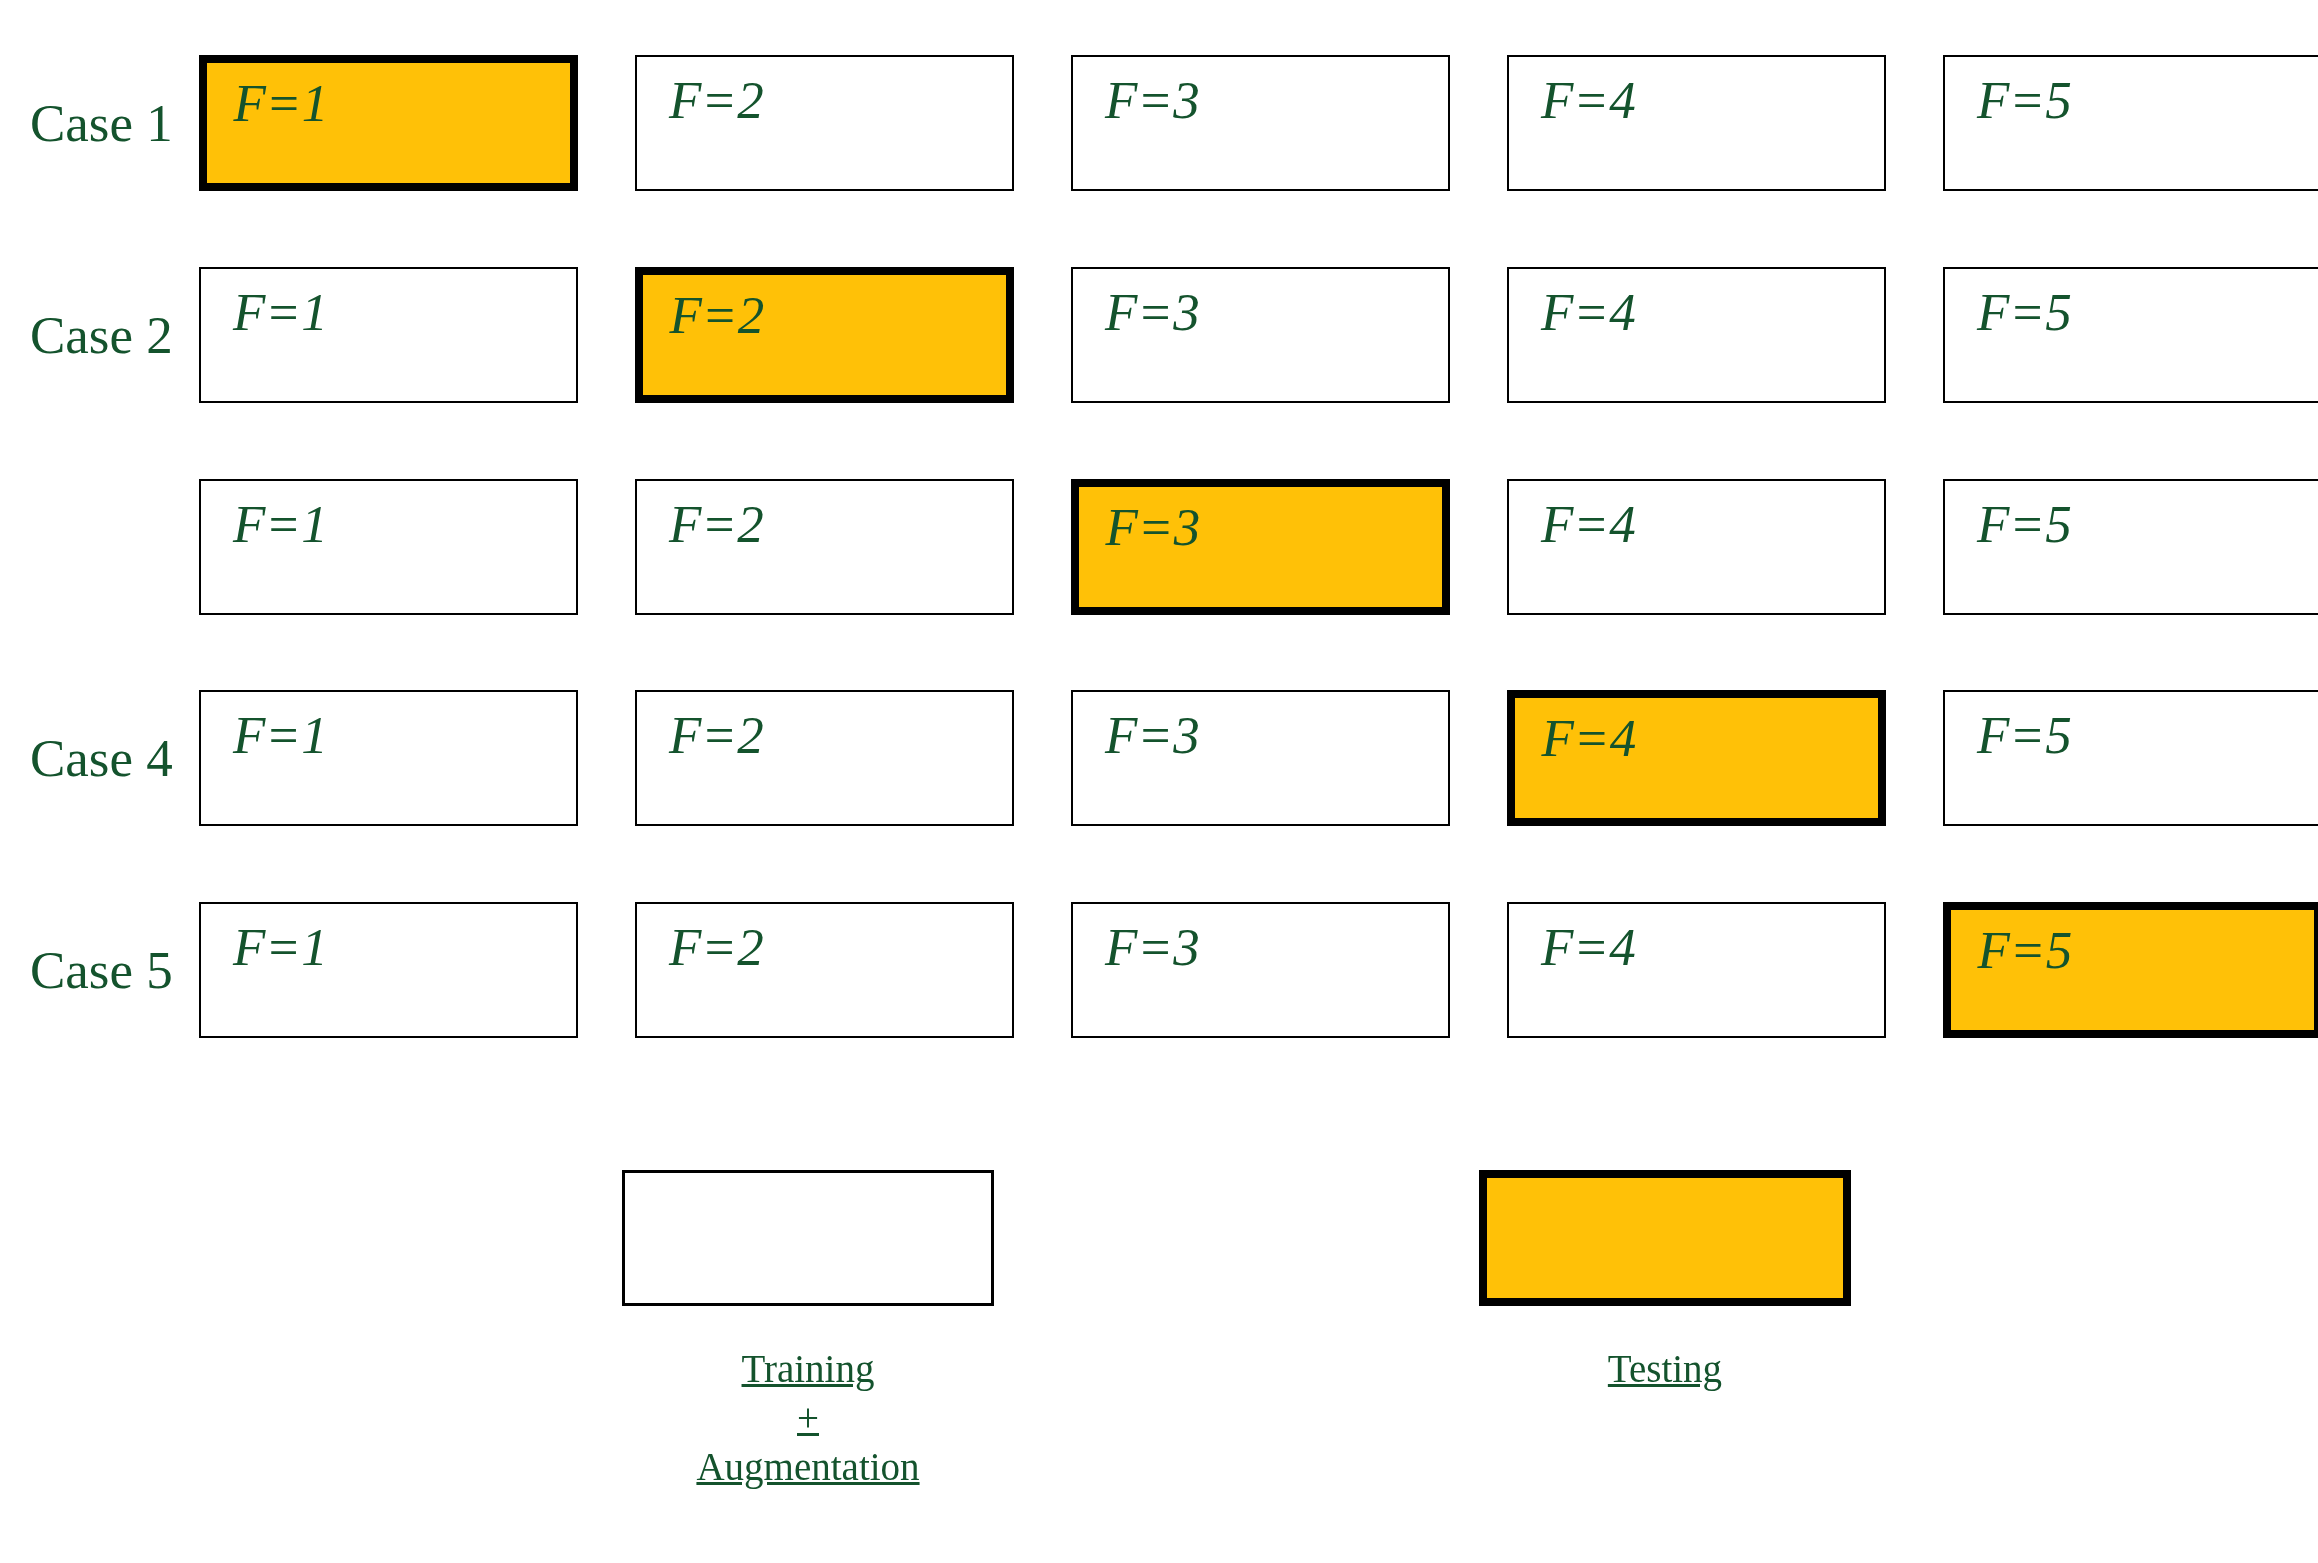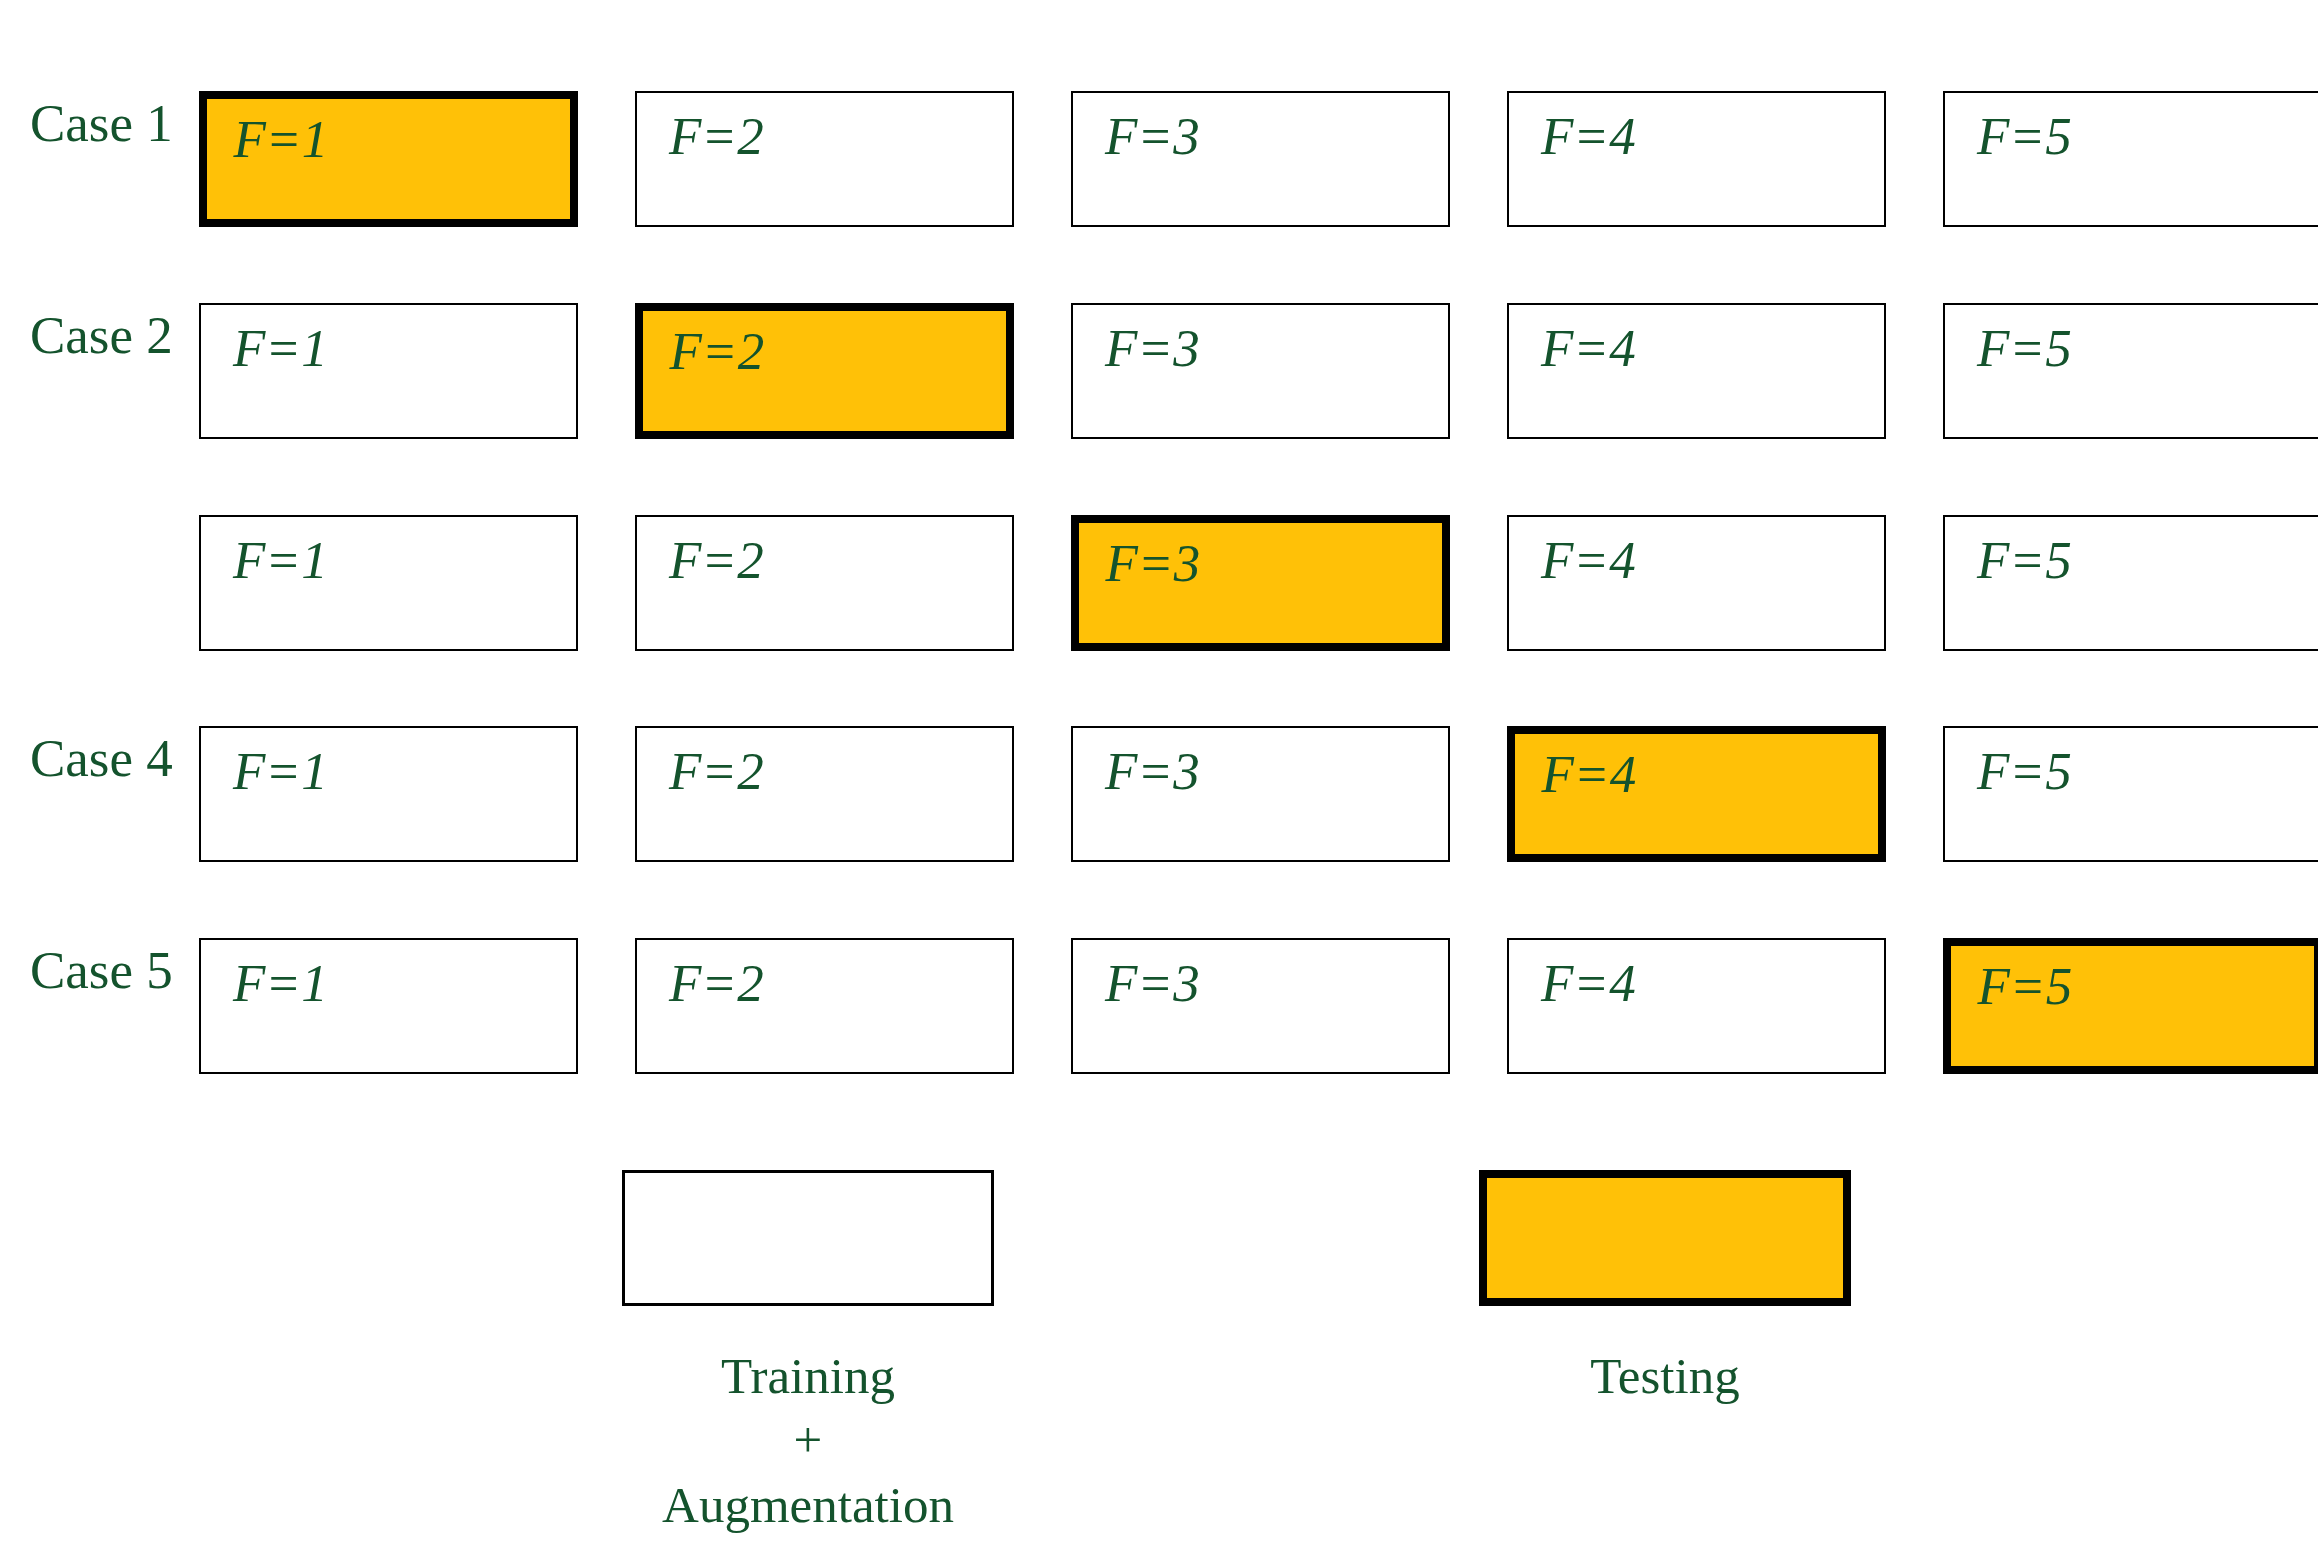--- a/index.html
+++ b/index.html
@@ -17,21 +17,20 @@
     display:flex;align-items:center;
     font-size:53px;white-space:nowrap;
   }
   .boxes{position:absolute;left:199px;top:0;display:flex;gap:57px;}
   .fold-box{
     box-sizing:border-box;
     width:379px;height:136px;
     border:2.6px solid var(--border);
     background:var(--box-fill);
     padding:14px 0 0 32px;
-    margin-top:36px;
   }
   .fold-box.highlighted{
     border-width:8.8px;
     background:var(--highlight);
     padding:10.6px 0 0 26.5px;
   }
   .fold-label{
     display:inline-block;
     font-style:italic;
     font-size:53px;
@@ -44,22 +43,23 @@
     width:372px;height:136px;
     border:3.5px solid var(--border);
     background:var(--box-fill);
   }
   .legend-box.training{left:622px;}
   .legend-box.testing{left:1479px;border-width:8.8px;background:var(--highlight);}
   .legend-label{
     position:absolute;top:1344px;
     width:372px;
     text-align:center;
-    font-size:51px;
+    font-size:39px;
     line-height:1.26;
+    text-decoration:underline;
   }
   .legend-label.training{left:622px;}
   .legend-label.testing{left:1479px;}
 </style>
 </head>
 <body>
 
 <div class="canvas" id="canvas" style="--highlight: #FFC107; --border: #000000; --box-fill: #FFFFFF; background: rgb(255, 255, 255);">
 
   <div id="grid">

